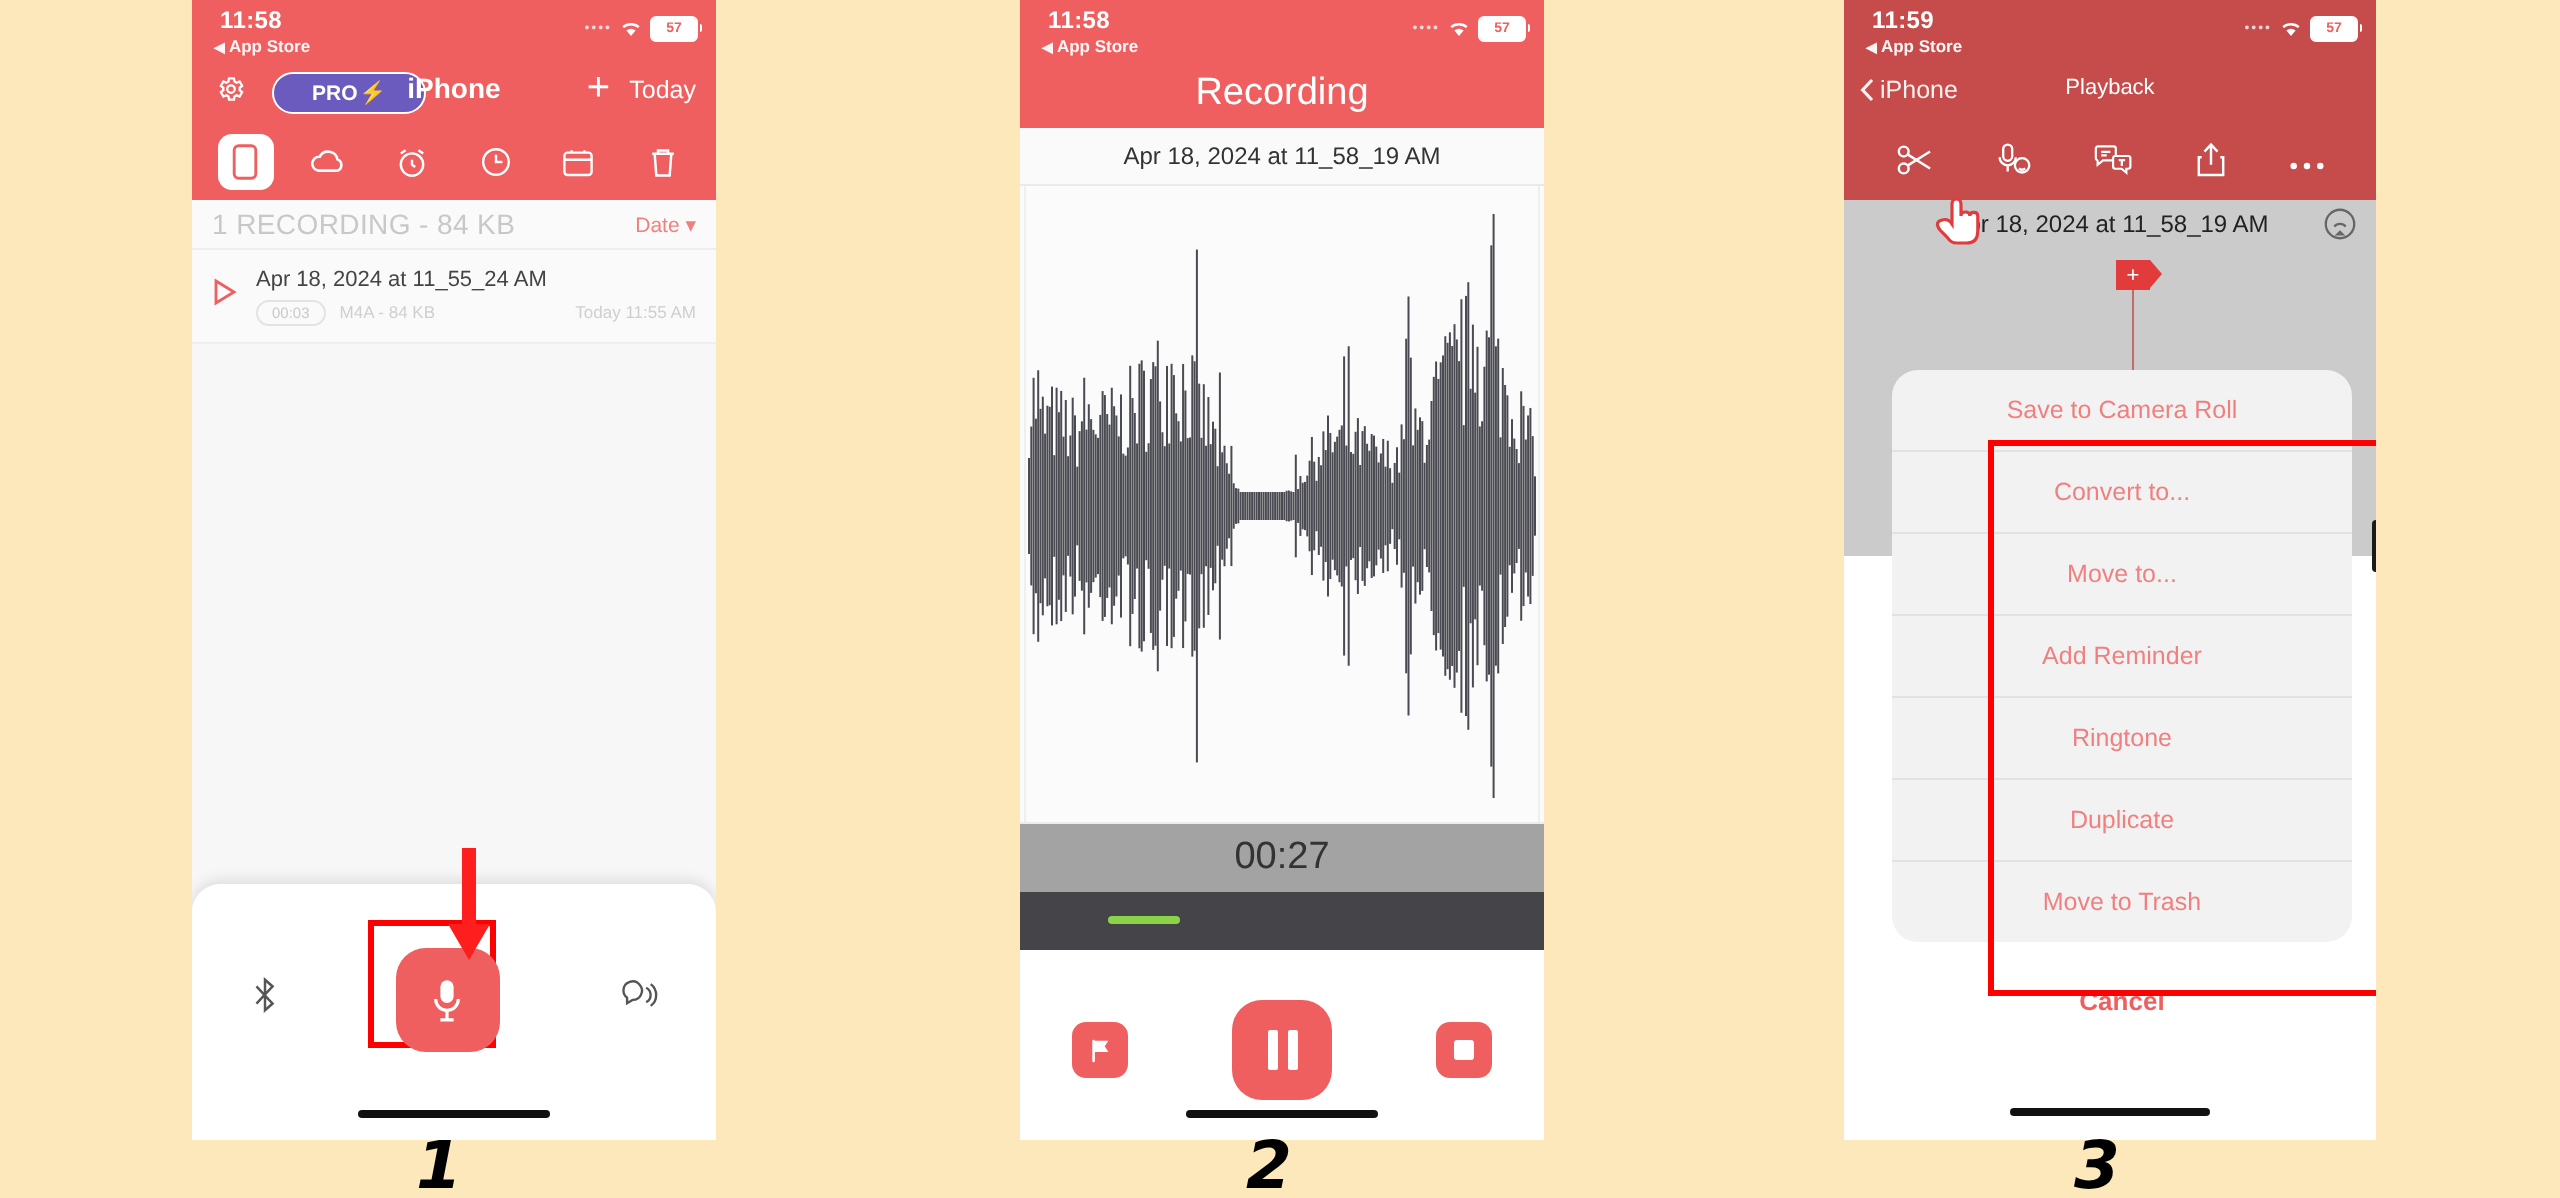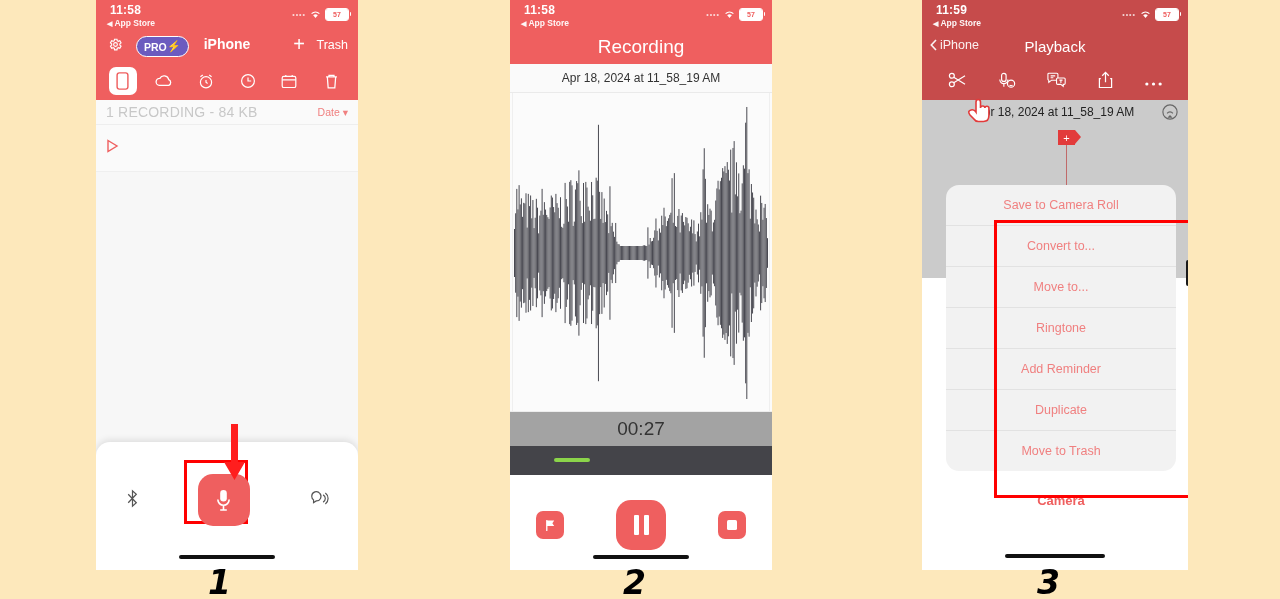--- a/index.html
+++ b/index.html
@@ -27,21 +27,21 @@
   .sb-dots{font-size:7px;letter-spacing:1px;opacity:.75;}
   .wifi{width:11px;height:9px;position:relative;}
   .wifi svg{display:block;}
   .batt{width:22px;height:11px;border:1.2px solid #fff;border-radius:3px;position:relative;display:flex;align-items:center;justify-content:center;}
   .batt:after{content:"";position:absolute;right:-3px;top:3px;width:1.5px;height:4px;background:#fff;border-radius:0 1px 1px 0;}
   .batt span{font-size:7px;font-weight:bold;color:#EF5F5F;background:#fff;width:100%;height:100%;display:flex;align-items:center;justify-content:center;border-radius:1.5px;}
 
   
   .nav1{background:#EF5F5F;height:32px;position:relative;color:#fff;}
   .gear{position:absolute;left:12px;top:7px;}
-  .pro-badge{position:absolute;left:40px;top:6px;background:#6C5BBF;border:1.3px solid #fff;border-radius:11px;height:19px;padding:0 7px;display:flex;align-items:center;gap:1px;font-size:10.5px;font-weight:bold;color:#fff;}
+  .pro-badge{position:absolute;left:40px;top:6px;background:#6C5BBF;border:1.3px solid #fff;border-radius:11px;height:19px;padding:0 19px;display:flex;align-items:center;gap:1px;font-size:10.5px;font-weight:bold;color:#fff;}
   .pro-badge .bolt{font-size:11px;color:#FFE14D;}
   .nav1-title{position:absolute;left:0;right:0;top:6px;text-align:center;font-size:14px;font-weight:bold;}
   .nav1-plus{position:absolute;right:53px;top:4px;font-size:20px;font-weight:300;line-height:1;}
   .nav1-edit{position:absolute;right:10px;top:8px;font-size:12.5px;}
 
   .tabbar{background:#EF5F5F;height:38px;display:flex;align-items:center;justify-content:space-around;padding:0 6px;}
   .tab{width:28px;height:28px;display:flex;align-items:center;justify-content:center;border-radius:7px;}
   .tab.active{background:#fff;}
 
   
@@ -77,21 +77,21 @@
   .meter{height:29px;background:#444449;position:relative;}
   .meter-bar{position:absolute;left:44px;top:12px;width:36px;height:4px;border-radius:2px;background:#8BD44A;}
   .ctrl2{height:100px;background:#fff;display:flex;align-items:center;justify-content:space-around;}
   .btn-sq{width:28px;height:28px;border-radius:7px;background:#EF5F5F;display:flex;align-items:center;justify-content:center;}
   .btn-pause{width:50px;height:50px;border-radius:15px;background:#EF5F5F;display:flex;align-items:center;justify-content:center;gap:5px;}
   .btn-pause i{width:5px;height:20px;background:#fff;border-radius:1px;display:block;}
 
   
   .nav3{background:#C64B4B;height:34px;position:relative;color:#fff;}
   .nav3-back{position:absolute;left:8px;top:8px;font-size:12.5px;display:flex;align-items:center;gap:3px;opacity:.92;}
-  .nav3-title{position:absolute;left:0;right:0;top:8px;text-align:center;font-size:15px;}
+  .nav3-title{position:absolute;left:0;right:0;top:8px;text-align:center;font-size:11px;}
   .toolbar3{background:#C64B4B;height:36px;display:flex;align-items:center;justify-content:space-around;padding:0 10px;}
   .subhdr3{height:24px;background:#CBCBCB;display:flex;align-items:center;justify-content:center;position:relative;font-size:12px;color:#222;}
   .airplay{position:absolute;right:10px;top:4px;}
   .track3{background:#CBCBCB;height:154px;position:relative;}
   .flagmark{position:absolute;left:136px;top:6px;}
   .flag-sq{width:17px;height:15px;background:#E23B3B;color:#fff;font-size:11px;display:flex;align-items:center;justify-content:center;position:relative;}
   .flag-sq:after{content:"";position:absolute;left:17px;top:0;border-left:6px solid #E23B3B;border-top:7.5px solid transparent;border-bottom:7.5px solid transparent;}
   .flag-line{position:absolute;left:7.5px;top:15px;width:1.4px;height:76px;background:#C06A6A;}
   .mark2{position:absolute;left:209px;top:75px;width:1.6px;height:33px;background:#777;}
   .side-btn{position:absolute;right:-4px;top:260px;width:6px;height:26px;background:#1a1a1a;border-radius:2px;}
@@ -142,21 +142,21 @@
             <circle cx="12" cy="12" r="3"></circle>
             <path d="M19 12a7 7 0 0 0-.1-1l2-1.5-2-3.5-2.4 1a7 7 0 0 0-1.7-1l-.4-2.5h-4l-.4 2.5a7 7 0 0 0-1.7 1l-2.4-1-2 3.5 2 1.5a7 7 0 0 0 0 2l-2 1.5 2 3.5 2.4-1a7 7 0 0 0 1.7 1l.4 2.5h4l.4-2.5a7 7 0 0 0 1.7-1l2.4 1 2-3.5-2-1.5a7 7 0 0 0 .1-1z"></path>
           </svg>
       </span>
       <span class="pro-badge">
         <span>PRO</span>
         <span class="bolt">⚡</span>
       </span>
       <div class="nav1-title">iPhone</div>
       <div class="nav1-plus">+</div>
-      <div class="nav1-edit">Trash</div>
+      <div class="nav1-edit">Today</div>
     </div>
 
     <div class="tabbar">
       <div class="tab active">
         <svg width="13" height="18" viewBox="0 0 14 20" fill="none" stroke="#EF5F5F" stroke-width="1.6">
             <rect x="1" y="1" width="12" height="18" rx="2.5"></rect>
           </svg>
       </div>
       <div class="tab">
         <svg width="19" height="14" viewBox="0 0 22 14" fill="none" stroke="#fff" stroke-width="1.5">
@@ -192,20 +192,28 @@
       <span class="cnt">1 RECORDING - 84 KB</span>
       <span class="date"><span>Date</span> <span>▾</span></span>
     </div>
 
     <div class="rec-row">
       <span class="play-tri">
         <svg width="13" height="14" viewBox="0 0 13 14" fill="none" stroke="#EF5F5F" stroke-width="1.4">
             <path d="M2 1.5 L11 7 L2 12.5 Z"></path>
           </svg>
       </span>
+      <div class="rec-main">
+        <div class="rec-title">Apr 18, 2024 at 11_55_24 AM</div>
+        <div class="rec-sub">
+          <span class="dur-pill">00:03</span>
+          <span class="rec-meta">M4A - 84 KB</span>
+          <span class="rec-time">Today 11:55 AM</span>
+        </div>
+      </div>
     </div>
     <div class="list-fill"></div>
 
     <div class="sheet1">
       <div class="sheet1-row">
         <span>
           <svg width="13" height="19" viewBox="0 0 13 20" fill="none" stroke="#555" stroke-width="1.3">
               <path d="M2 5.5 L10.5 14.5 L6.5 18 V2 L10.5 5.5 L2 14.5"></path>
             </svg>
         </span>
@@ -599,26 +607,26 @@
       </span>
       <span class="mark2"></span>
     </div>
     <span class="side-btn"></span>
 
     <div class="sheet3">
       <div class="ac-group">
         <div class="ac-item">Save to Camera Roll</div>
         <div class="ac-item">Convert to...</div>
         <div class="ac-item">Move to...</div>
+        <div class="ac-item">Add Reminder</div>
         <div class="ac-item">Ringtone</div>
-        <div class="ac-item">Add Reminder</div>
         <div class="ac-item">Duplicate</div>
         <div class="ac-item">Move to Trash</div>
       </div>
-      <div class="ac-cancel">Camera</div>
+      <div class="ac-cancel">Cancel</div>
     </div>
 
     <div class="redbox3"></div>
 
     <span class="cursor3">
       <svg width="34" height="34" viewBox="0 0 34 34" fill="#fff" stroke="#E23B3B" stroke-width="1.6">
         <path d="M8 20 q-3-4 1-5 3-1 5 2 V7 q0-2.5 2.2-2.5T18.5 7 v6 q0-2 2.2-2t2.2 2 q0-1.8 2-1.8t2 1.8 v7.5 q0 6-5.5 6 h-5 q-3 0-4.5-2.5z"></path>
       </svg>
     </span>
     <div class="home3"></div>

